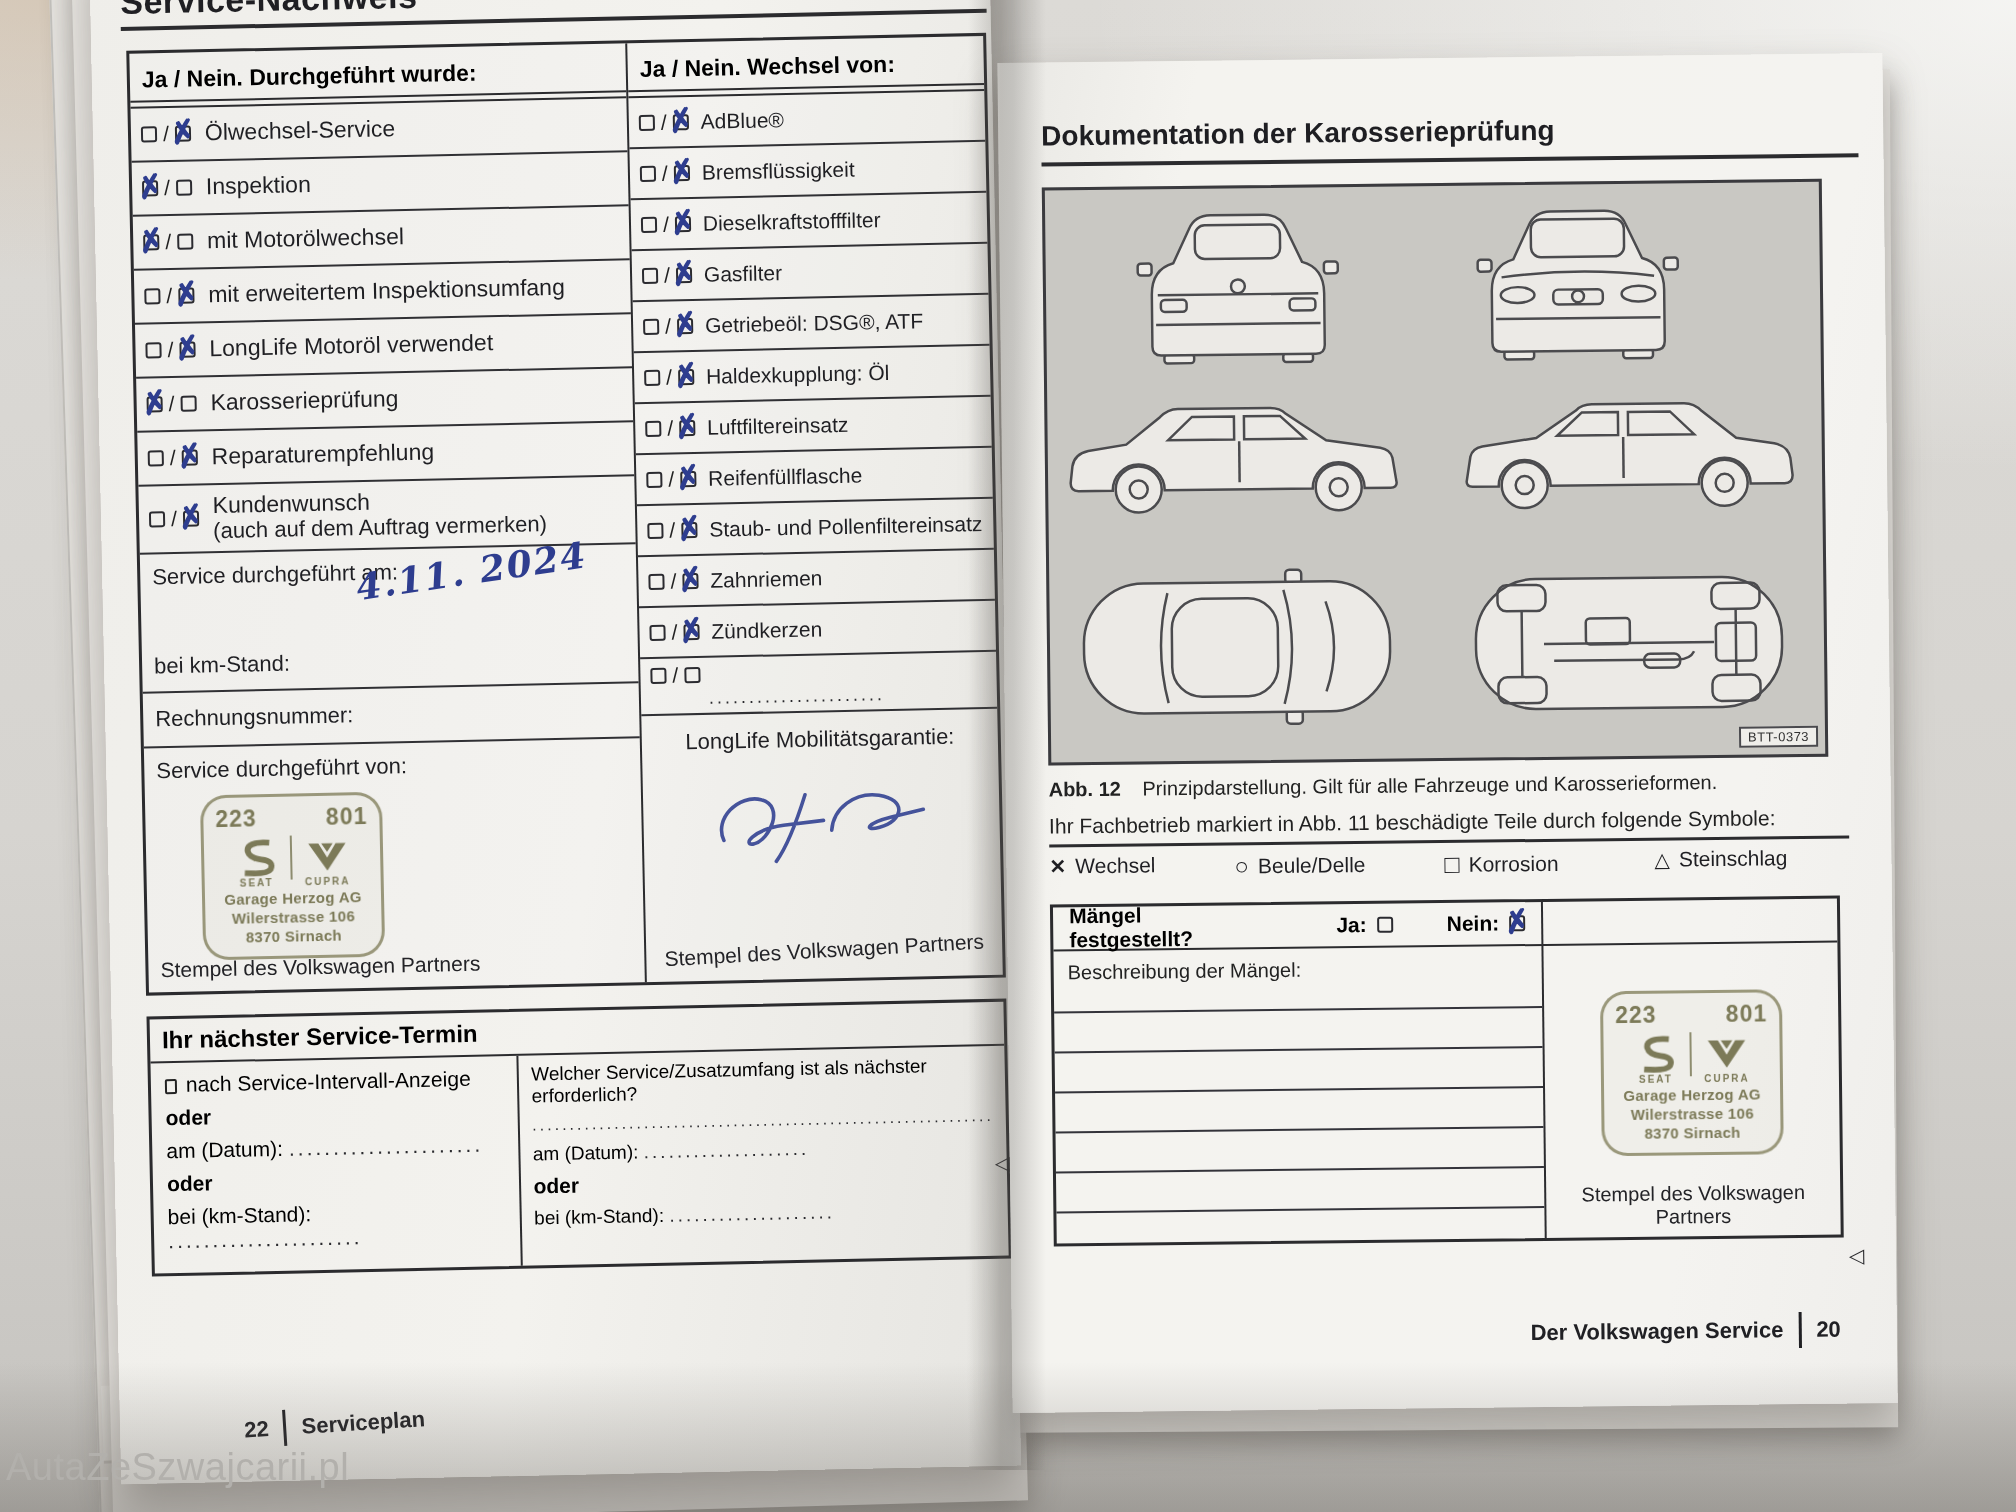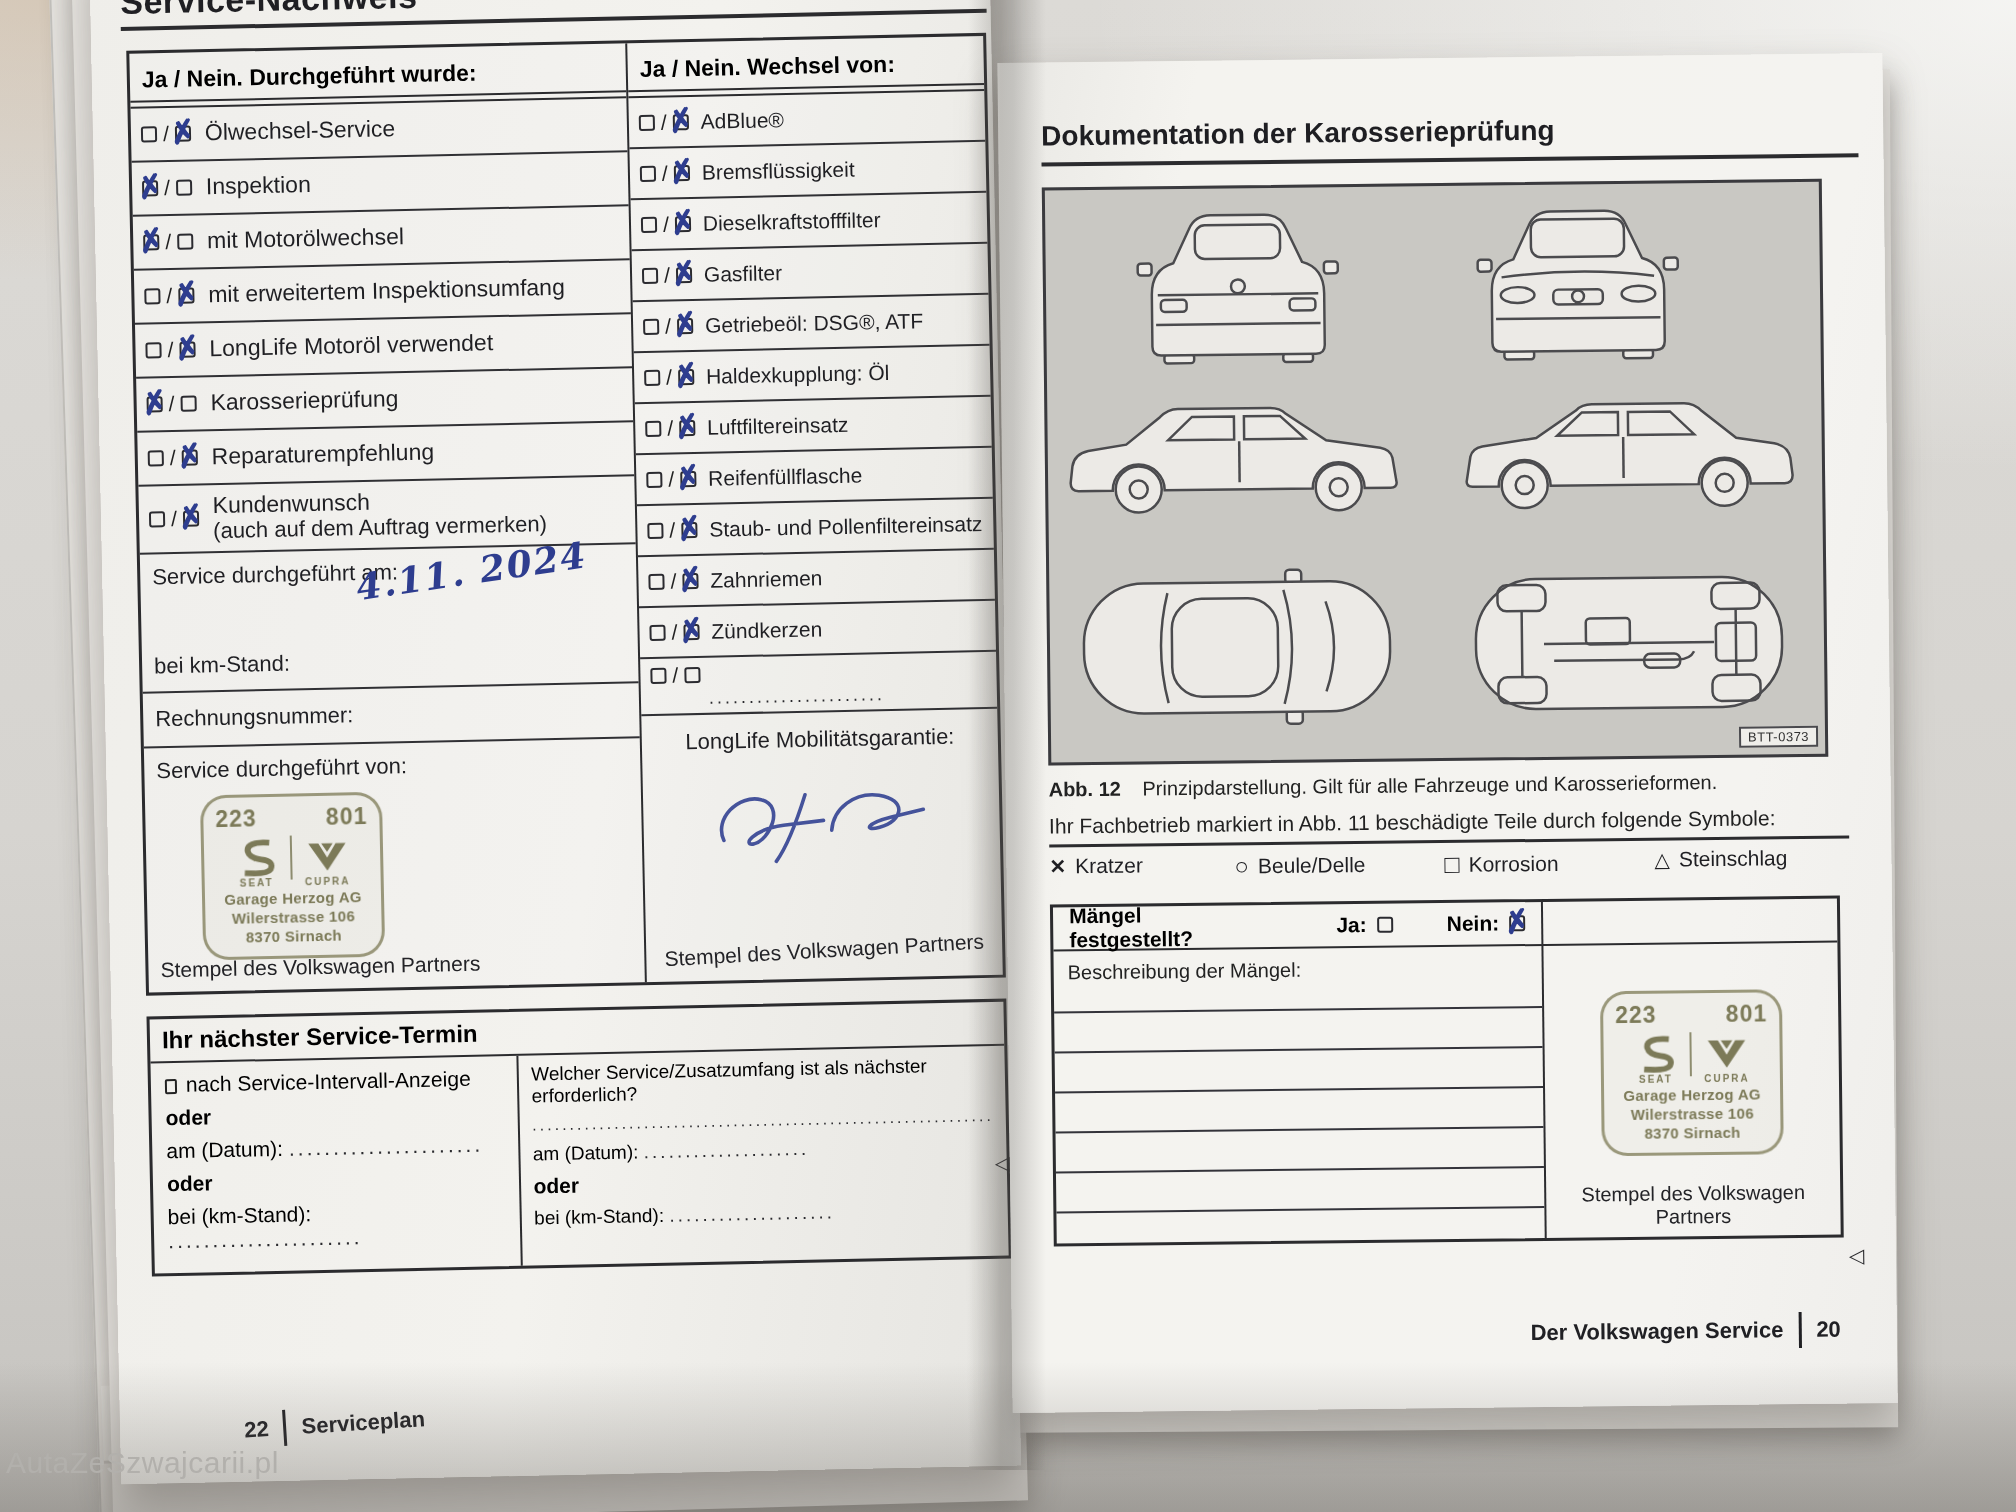--- a/index.html
+++ b/index.html
@@ -79,21 +79,21 @@
   .nt-title{height:44px;display:flex;align-items:center;padding:0 12px;font-weight:bold;font-size:24px;border-bottom:2.5px solid #2b2b2e;}
   .nt-body{display:flex;height:210px;}
   .nt-left{width:498px;border-right:2.5px solid #2b2b2e;padding:10px 14px;font-size:21px;}
   .nt-right{flex:1;padding:8px 12px;font-size:19px;}
   .nt-left div,.nt-right div{margin-bottom:9px;}
   .mini-box{display:inline-block;width:12px;height:15px;border:2px solid #222;border-radius:2px;margin-right:9px;vertical-align:-2px;}
   
   .lp-footer{position:absolute;left:124px;top:1472px;display:flex;align-items:center;gap:15px;transform:rotate(-2.4deg);font-size:22px;font-weight:bold;color:#202024;}
   .vbar{display:inline-block;width:3px;height:36px;background:#202024;}
   .rp-footer{position:absolute;right:56px;top:1258px;display:flex;align-items:center;gap:15px;font-size:22px;font-weight:bold;color:#202024;}
-  .watermark{position:absolute;left:6px;top:1446px;font-size:30px;color:#b2b0ac;letter-spacing:.5px;z-index:9;}
+  .watermark{position:absolute;left:6px;top:1446px;font-size:38px;color:#b2b0ac;letter-spacing:.5px;z-index:9;}
   .cont-arrow{position:absolute;font-size:20px;color:#2b2b2e;}
   
   .rp-title{position:absolute;left:43px;top:58px;font-size:28px;font-weight:bold;color:#1e1e22;}
   .rp-title-line{position:absolute;left:43px;top:100px;width:817px;height:3.5px;background:#2b2b2e;}
   .fig-box{position:absolute;left:43px;top:125px;width:780px;height:578px;border:3px solid #3a3a3e;background:#c9c8c3;}
   .fig-code{position:absolute;right:7px;bottom:7px;background:#efeeea;border:2px solid #4a4a4e;font-size:13px;padding:1px 7px;color:#333;letter-spacing:.5px;}
   .carsvg{position:absolute;}
   .fig-caption{position:absolute;left:43px;top:716px;font-size:20px;color:#222;}
   .fig-caption .cap-label{font-weight:bold;margin-right:16px;}
   .sym-intro{position:absolute;left:43px;top:752px;font-size:21px;color:#222;}
@@ -542,21 +542,21 @@
     <div class="fig-caption">
       <span class="cap-label">Abb. 12</span>
       <span>Prinzipdarstellung. Gilt für alle Fahrzeuge und Karosserieformen.</span>
     </div>
 
     <div class="sym-intro">Ihr Fachbetrieb markiert in Abb. 11 beschädigte Teile durch folgende Symbole:</div>
     <div class="sym-line"></div>
     <div class="sym-row">
       <span class="sym" style="left:0;">
         <span class="g">✕</span>
-          <span>Kratzer</span>
+          <span>Wechsel</span>
       </span>
       <span class="sym" style="left:185px;">
         <span class="g" style="font-size:24px;font-weight:normal;">○</span>
           <span>Beule/Delle</span>
       </span>
       <span class="sym" style="left:395px;">
         <span class="g" style="font-size:25px;font-weight:normal;">□</span>
           <span>Korrosion</span>
       </span>
       <span class="sym" style="left:605px;">

